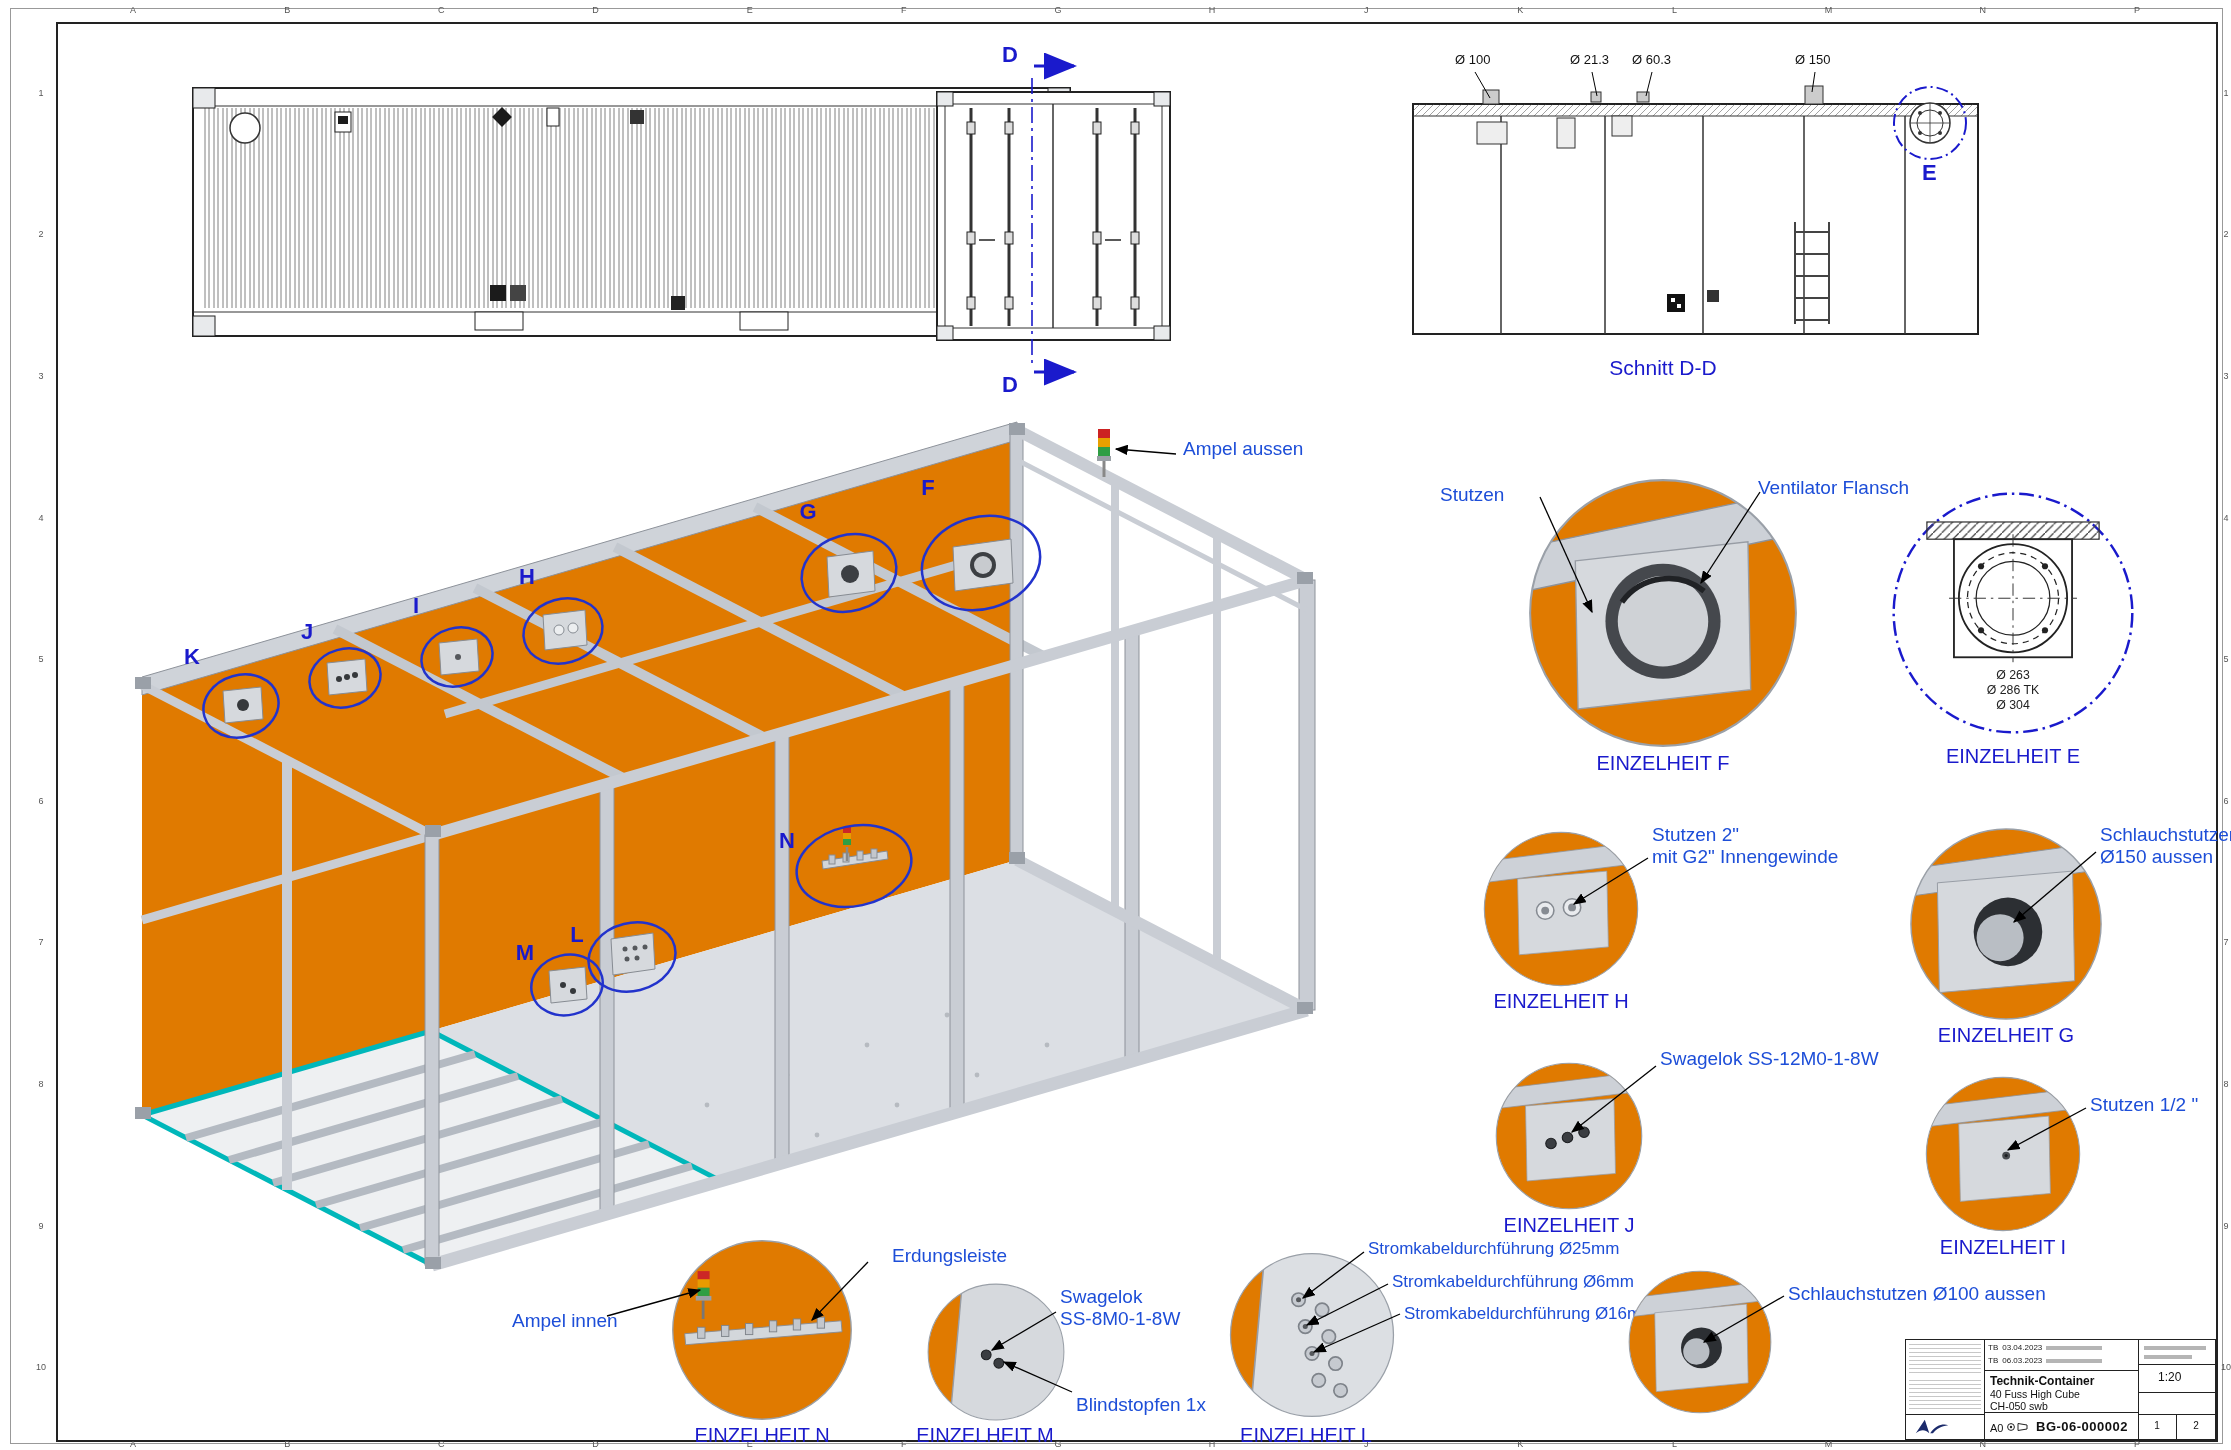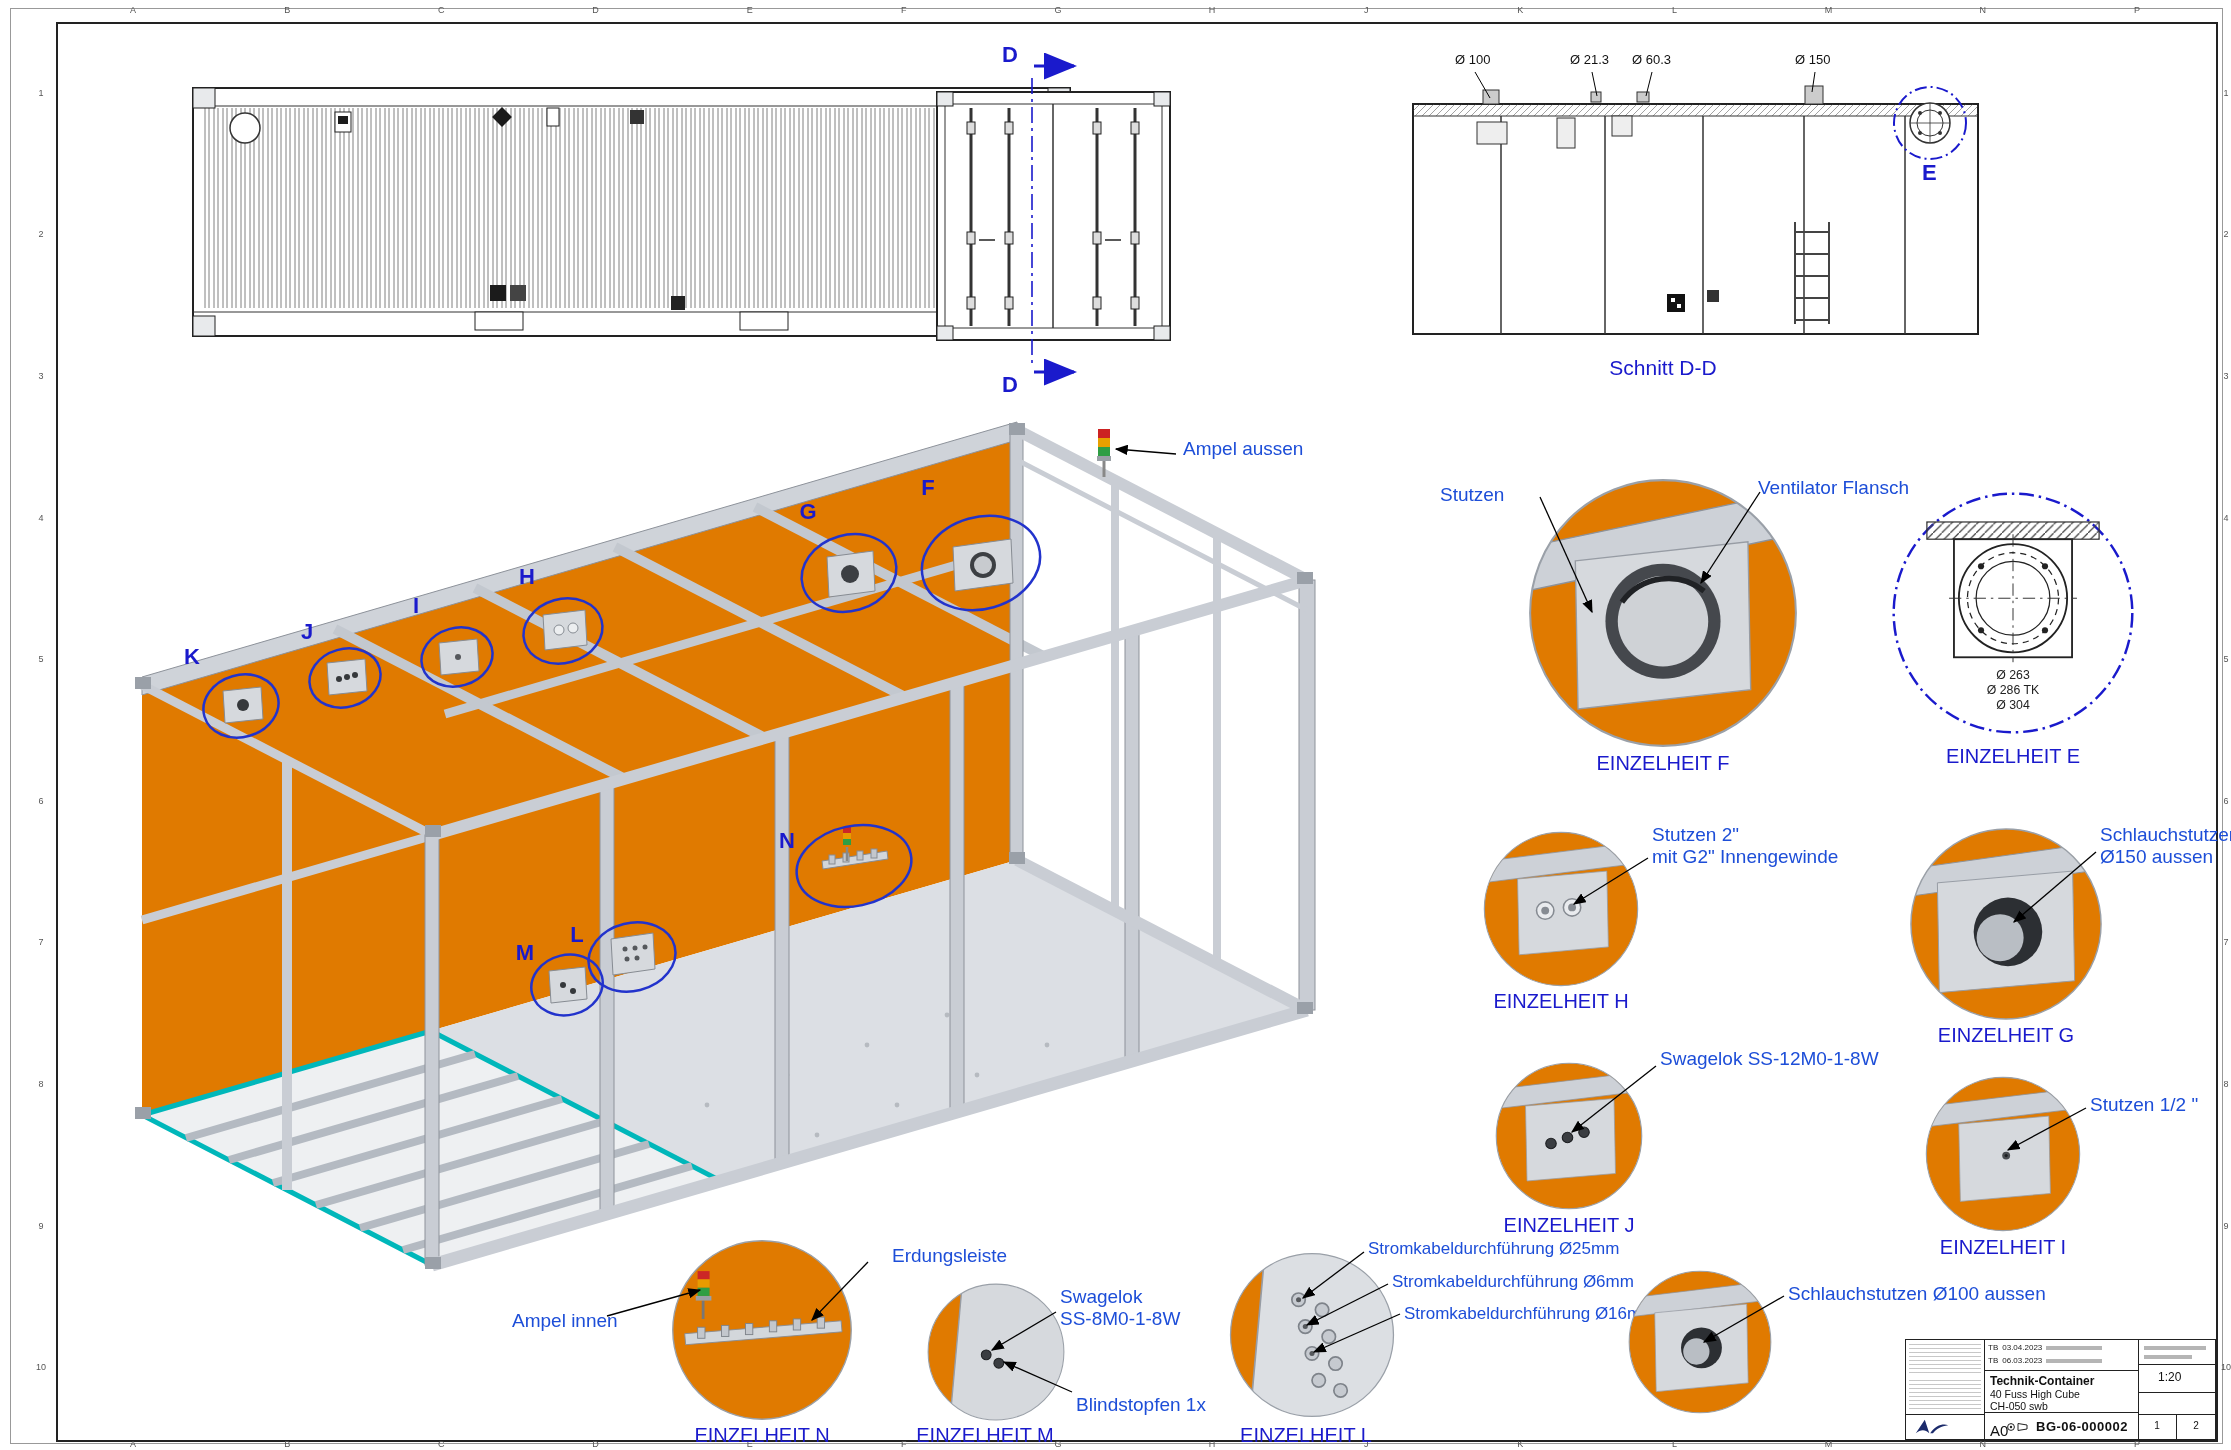--- a/index.html
+++ b/index.html
@@ -22,21 +22,21 @@
   .detailbox svg{width:100%;height:100%;display:block;}
   
   .titleblock{position:absolute;left:1905px;top:1339px;width:309px;height:99px;border:1.5px solid #222;background:#fff;font-size:8px;}
   .tb-sep{position:absolute;background:#222;}
   .microtext{position:absolute;background:repeating-linear-gradient(180deg,#9a9a9a 0 1px,transparent 1px 4px);opacity:.55;}
   .tb-row{position:absolute;display:flex;gap:4px;align-items:center;font-size:8px;color:#222;}
   .bar{display:inline-block;height:4px;background:#b5b5b5;}
   .tb-t1{position:absolute;font-size:12px;font-weight:bold;color:#111;}
   .tb-t2{position:absolute;font-size:10.5px;color:#111;}
   .tb-num{position:absolute;font-size:13px;font-weight:bold;color:#111;letter-spacing:.5px;}
-  .tb-small{position:absolute;font-size:15px;color:#111;}
+  .tb-small{position:absolute;font-size:11px;color:#111;}
   .tb-scale{position:absolute;font-size:12px;color:#111;}
   .sheetcell{position:absolute;font-size:10px;color:#111;text-align:center;}
 </style>
 </head>
 <body>
 
 <div class="sheet">
 
   <div class="trim"></div>
   <div class="frame"></div>

